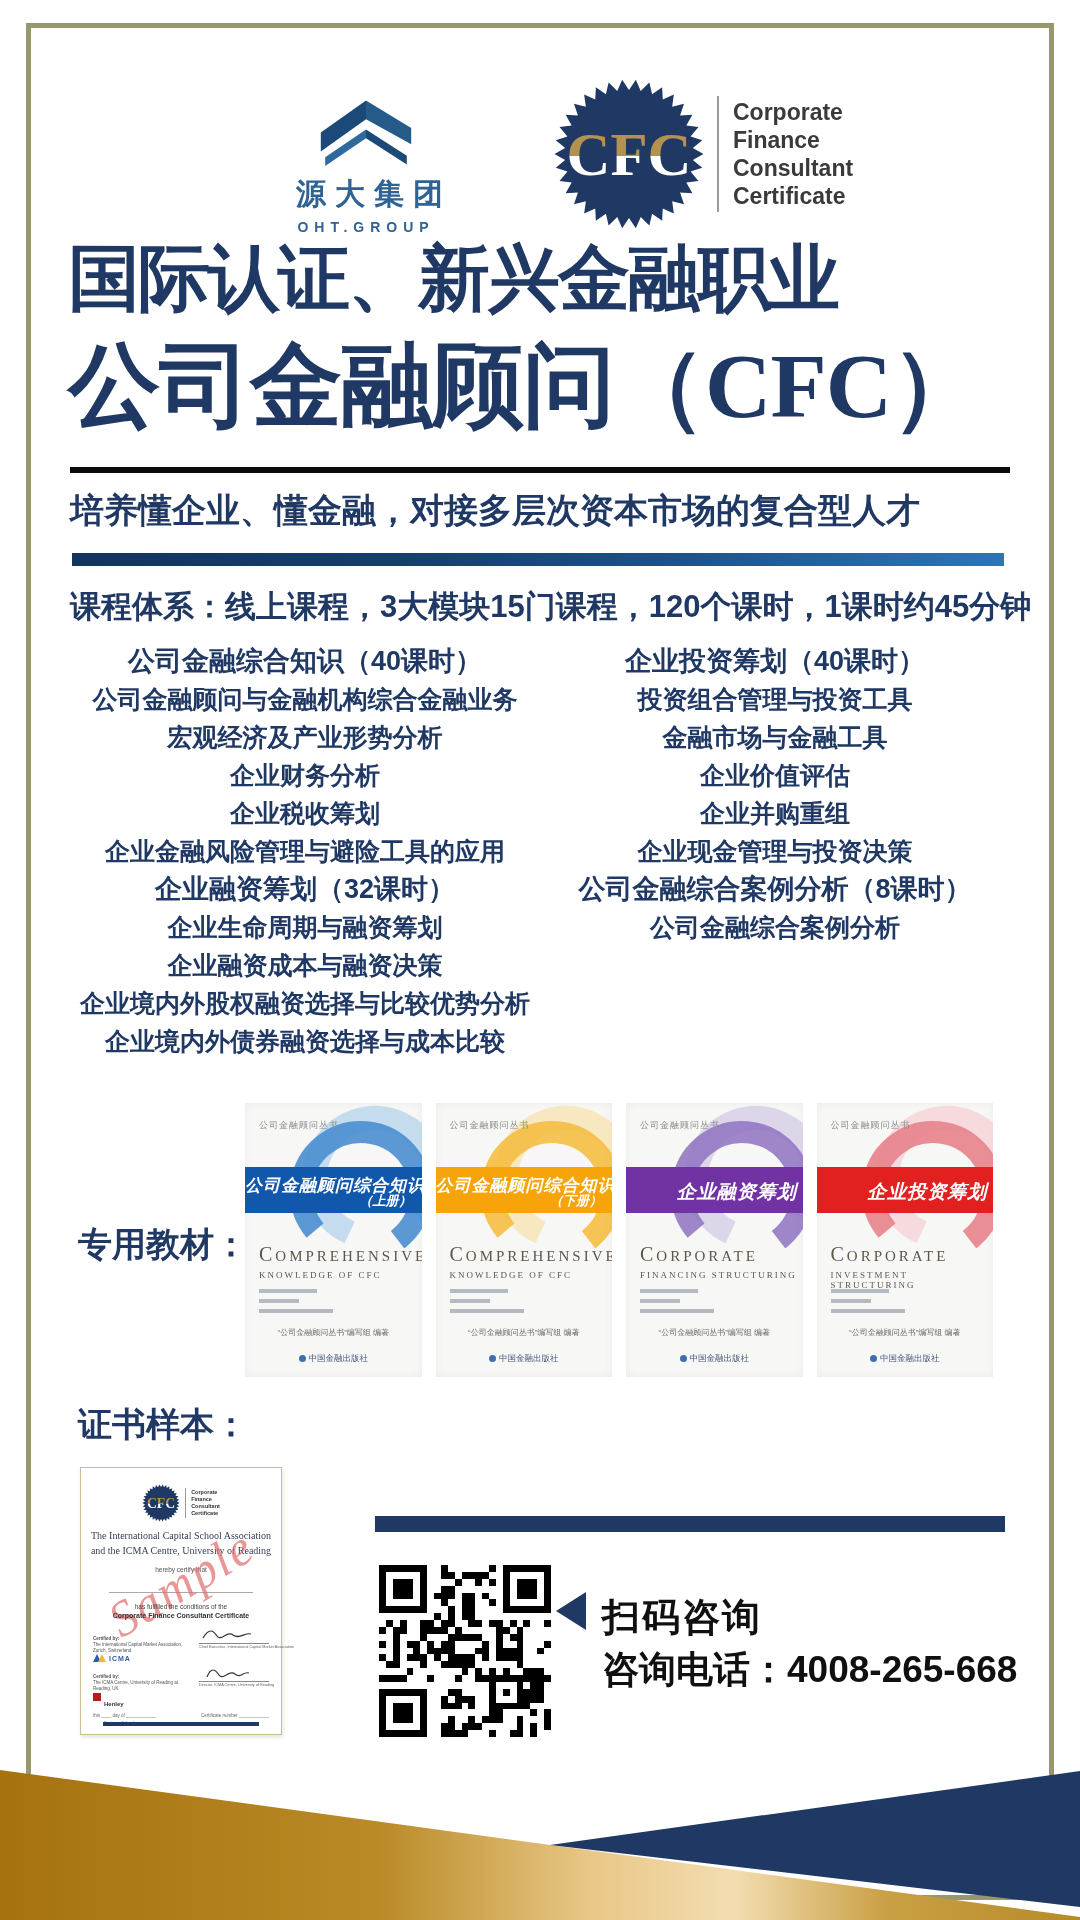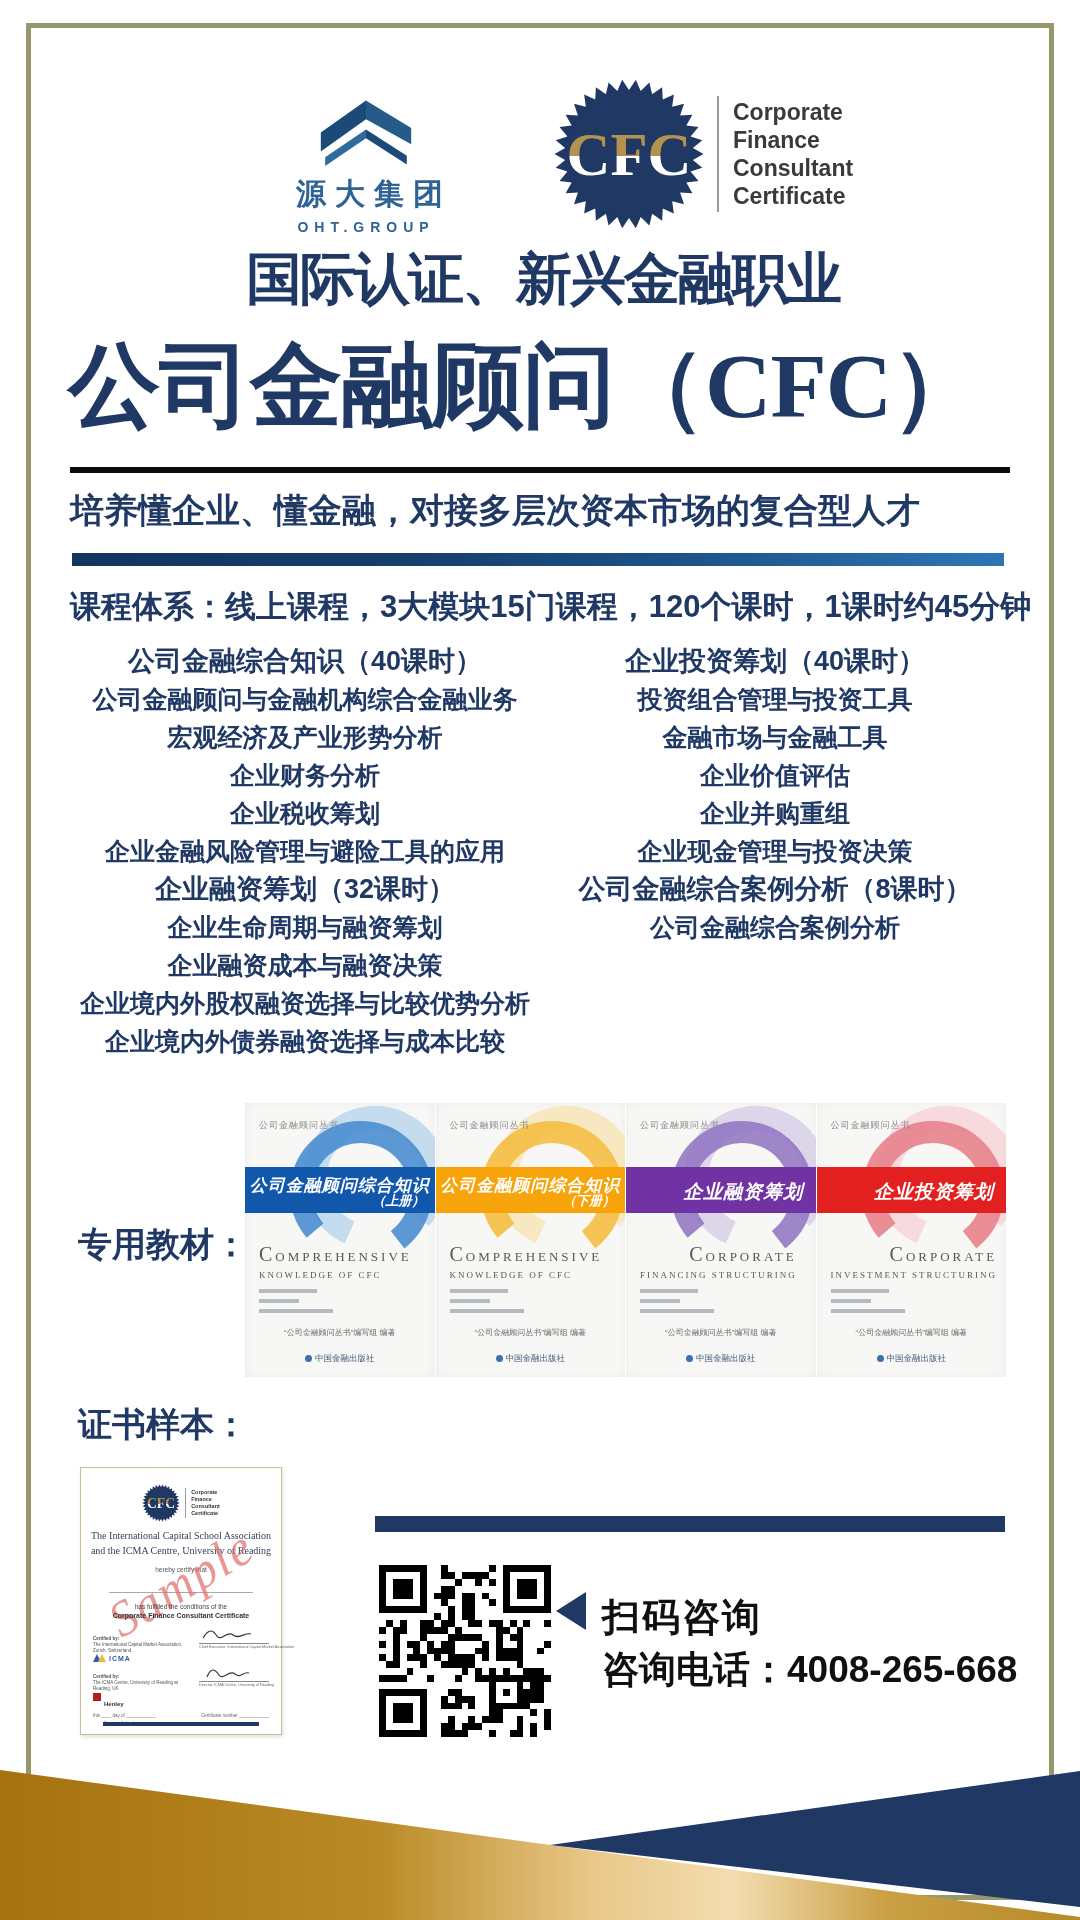--- a/index.html
+++ b/index.html
@@ -13,21 +13,21 @@
   .oht-name{font-size:30px;font-weight:900;letter-spacing:9px;margin-top:4px;white-space:nowrap;}
   .oht-sub{font-size:14px;font-weight:700;letter-spacing:6px;margin-top:4px;}
   .cfc-badge{position:absolute;left:553px;top:78px;display:flex;align-items:center;}
   .badge-svg{width:152px;height:152px;}
   .badge-divider{width:2px;height:116px;background:#9a9a9a;margin:0 14px 0 12px;}
   .badge-lines{font-size:23px;line-height:28px;font-weight:800;color:#3a3a3a;}
 
   
   .main-title{position:absolute;left:68px;top:226px;width:950px;color:#1f3864;
               font-family:"Liberation Serif",serif;font-weight:bold;}
-  .main-title .t1{font-size:56px;line-height:106px;letter-spacing:-2px;white-space:nowrap;text-align:center;}
+  .main-title .t1{font-size:72px;line-height:106px;letter-spacing:-2px;white-space:nowrap;}
   .main-title .t2{font-size:92px;line-height:108px;letter-spacing:-1px;white-space:nowrap;}
   .title-rule{position:absolute;left:70px;top:467px;width:940px;height:6px;background:#0a0a0a;}
   .subtitle{position:absolute;left:70px;top:488px;width:940px;font-size:34px;font-weight:800;
             color:#1f3864;white-space:nowrap;}
   .blue-bar{position:absolute;left:72px;top:553px;width:932px;height:13px;
             background:linear-gradient(90deg,#12355e 0%,#163e6b 35%,#1d5288 65%,#2e75b5 100%);}
 
   
   .course-intro{position:absolute;left:70px;top:586px;font-size:31px;color:#1f3864;white-space:nowrap;}
   .course-intro .lbl{font-weight:900;}
@@ -35,35 +35,35 @@
   .courses{position:absolute;left:70px;top:642px;width:940px;display:grid;
            grid-template-columns:1fr 1fr;}
   .course-col{display:flex;flex-direction:column;}
   .crow{text-align:center;line-height:38px;font-size:25px;color:#1f3864;font-weight:700;white-space:nowrap;}
   .crow.hdr{font-size:27px;font-weight:900;}
 
   
   .materials-label{position:absolute;left:78px;top:1222px;font-size:34px;font-weight:900;color:#1f3864;}
   .books{position:absolute;left:245px;top:1103px;width:762px;height:274px;display:flex;}
   .book{position:relative;width:190px;height:274px;background:#f7f7f5;overflow:hidden;
-        margin-right:1px;box-shadow:inset 0 0 10px rgba(0,0,0,.05);}
+        margin-right:14px;box-shadow:inset 0 0 10px rgba(0,0,0,.05);}
   .swirl{position:absolute;left:8px;top:0;width:190px;height:210px;}
   .series{position:absolute;left:14px;top:16px;font-size:9px;color:#8a8a8a;letter-spacing:1px;}
   .band{position:absolute;left:0;right:0;top:64px;height:46px;color:#fff;font-style:italic;}
   .band .bt{text-align:center;font-size:17px;font-weight:900;letter-spacing:1px;margin-top:7px;white-space:nowrap;}
   .band .vol{position:absolute;right:10px;bottom:3px;font-size:13px;font-weight:700;}
   .book.b3 .band .bt,.book.b4 .band .bt{font-size:19px;margin-top:12px;padding-left:45px;}
   .b1 .band{background:#1157ac;} .b2 .band{background:#f7a30a;}
   .b3 .band{background:#7133a3;} .b4 .band{background:#e32020;}
   .b1 .sw-l{stroke:#9cc6e8;} .b1 .sw-d{stroke:#4a8ed0;}
   .b2 .sw-l{stroke:#f9dd95;} .b2 .sw-d{stroke:#f4be44;}
   .b3 .sw-l{stroke:#c9bce0;} .b3 .sw-d{stroke:#9379c4;}
   .b4 .sw-l{stroke:#f6c3c8;} .b4 .sw-d{stroke:#e8828c;}
   .en{position:absolute;left:14px;top:140px;color:#5f564b;}
-  .en .en1{font-family:"Liberation Serif",serif;font-size:13px;letter-spacing:3px;text-align:right;}
+  .en .en1{font-family:"Liberation Serif",serif;font-size:15px;letter-spacing:3px;}
   .en .en1::first-letter{font-size:20px;}
   .en .en2{font-family:"Liberation Serif",serif;font-size:9px;letter-spacing:2px;margin-top:4px;}
   .authors{position:absolute;left:14px;top:186px;}
   .authors i{display:block;height:4px;background:#98a0aa;opacity:.7;margin-bottom:6px;}
   .authors i:nth-child(1){width:58px;} .authors i:nth-child(2){width:40px;} .authors i:nth-child(3){width:74px;}
   .imprint{position:absolute;left:0;right:0;top:224px;text-align:center;font-size:8px;color:#6a6a6a;}
   .pub{position:absolute;left:0;right:0;bottom:12px;text-align:center;font-size:8.5px;color:#44557a;}
   .pub .dot{display:inline-block;width:7px;height:7px;border-radius:50%;background:#3d6fae;
             vertical-align:middle;margin-right:3px;}
 

